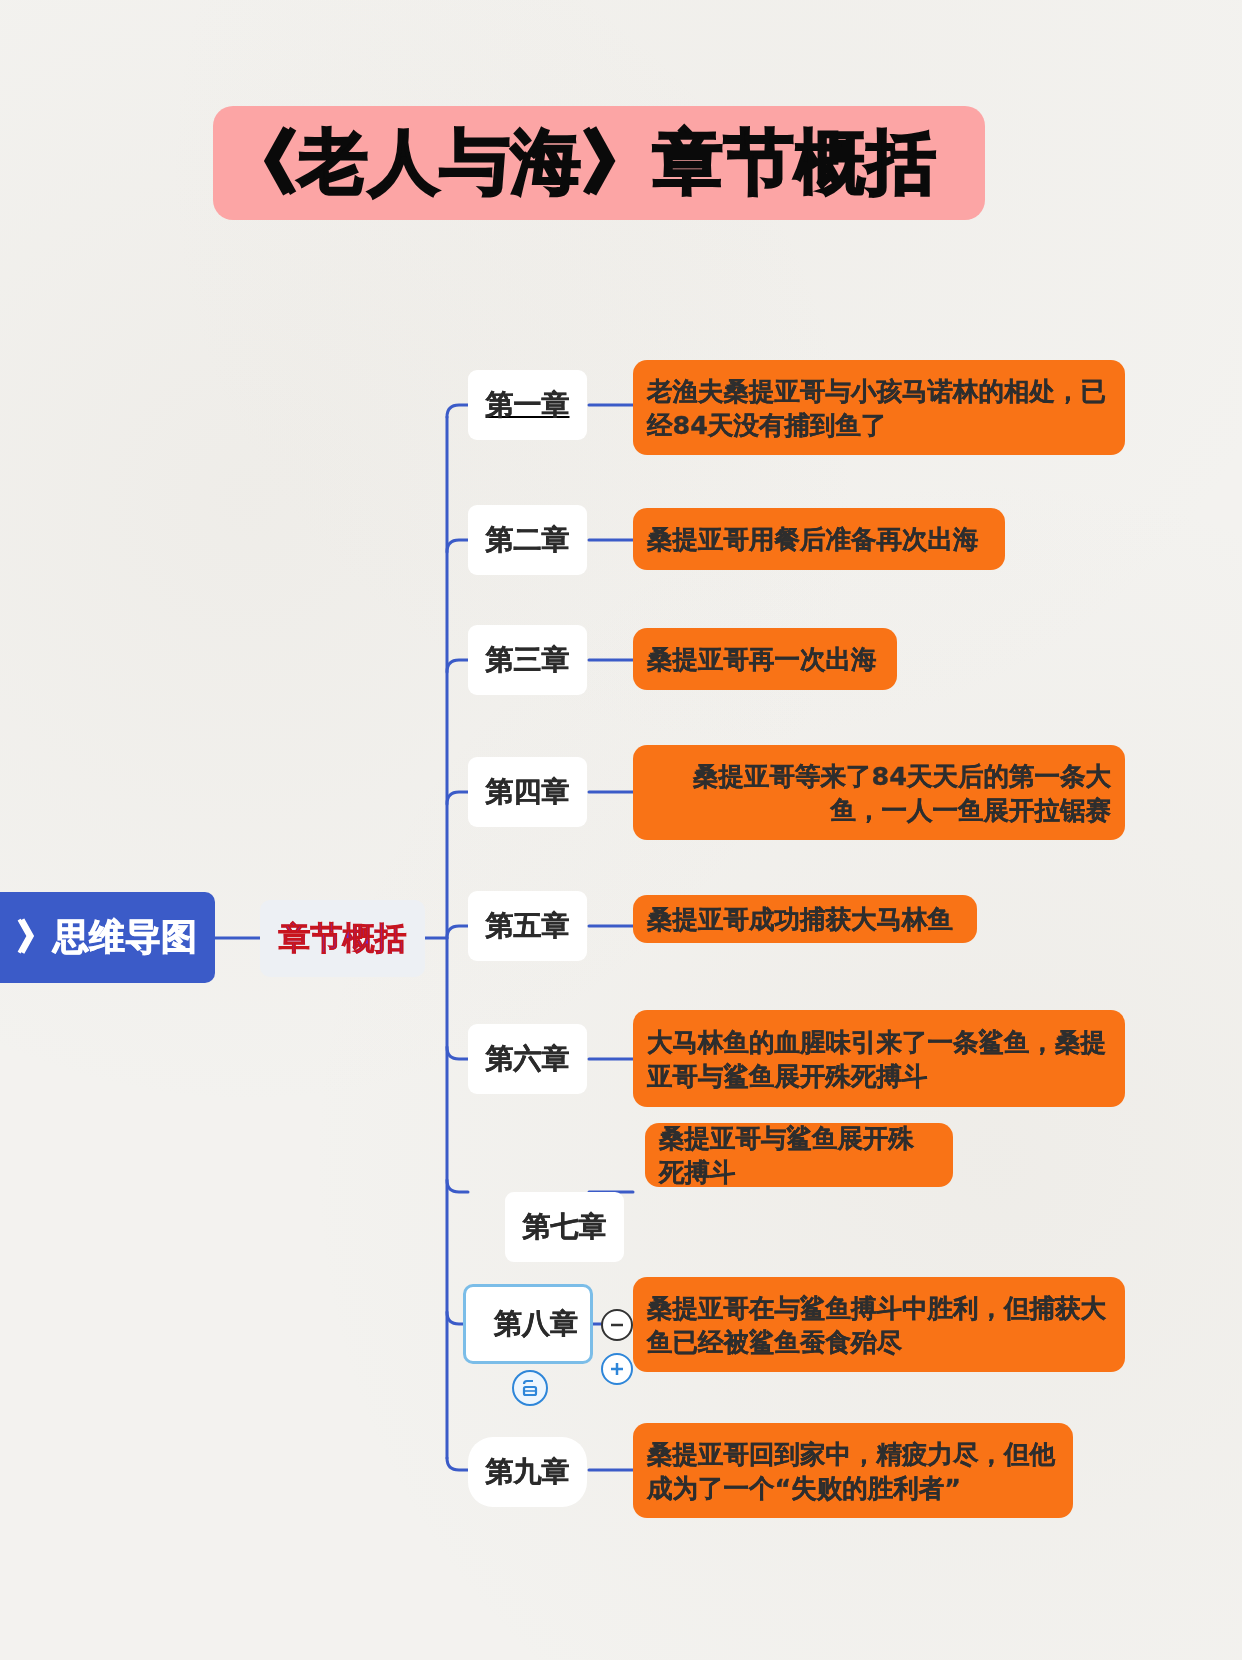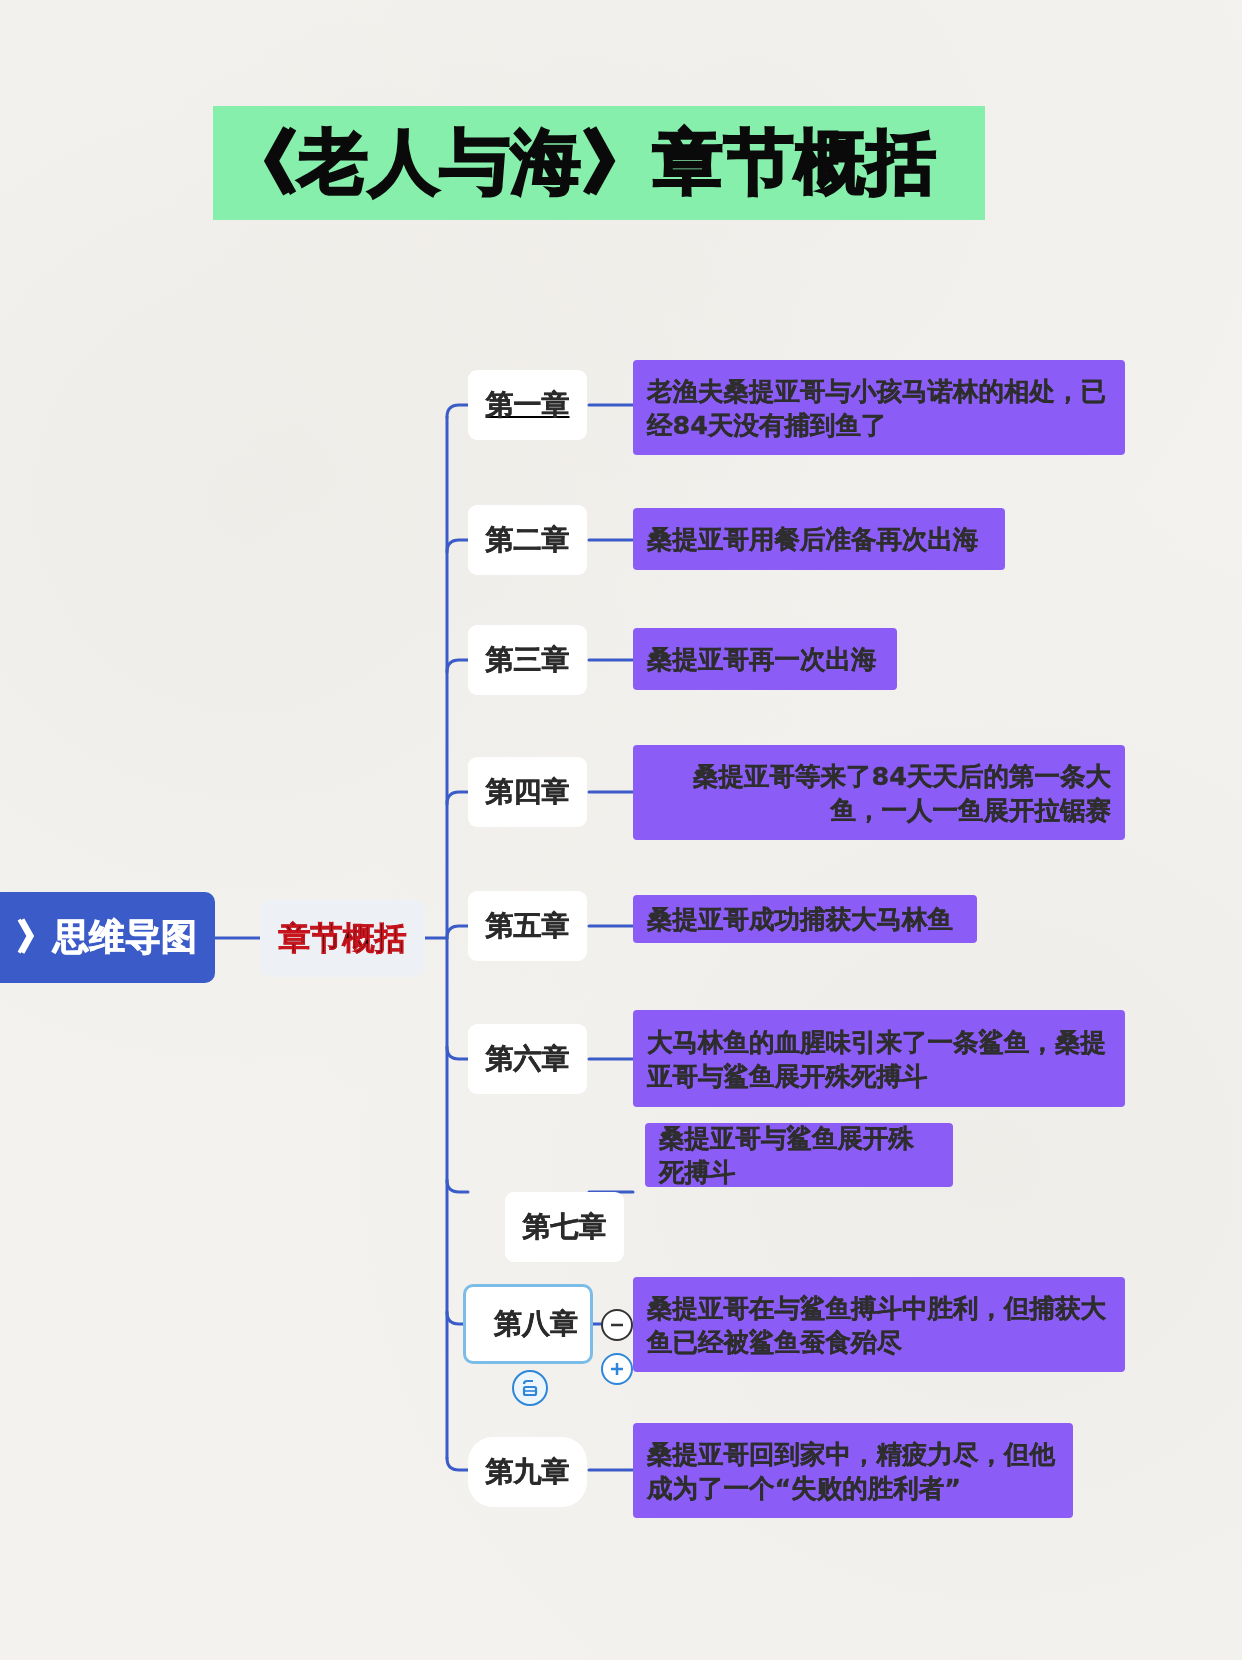--- a/index.html
+++ b/index.html
@@ -7,23 +7,23 @@
       width: 1242px; height: 1660px; position: relative; overflow: hidden;
       background: #f3f2ef;
       background-image:
         radial-gradient(circle at 20% 30%, rgba(200,190,175,0.10) 0, transparent 40%),
         radial-gradient(circle at 80% 70%, rgba(200,190,175,0.10) 0, transparent 45%),
         radial-gradient(circle at 60% 10%, rgba(210,200,185,0.08) 0, transparent 35%);
       font-family: "DejaVu Sans", "Liberation Sans", sans-serif;
     }
     .title-bar {
       position: absolute; left: 213px; top: 106px; width: 772px; height: 114px;
-      background: #86efac;
+      background: #fca5a5;
       display: flex; align-items: center; justify-content: flex-start;
-      box-sizing: border-box; padding-left: 14px;
+      box-sizing: border-box; padding-left: 14px; border-radius: 20px;
     }
     .title-text {
       font-size: 70px; font-weight: 900; color: #0a0a0a; letter-spacing: 1px;
       white-space: nowrap;
       -webkit-text-stroke: 2.5px #0a0a0a;
       font-family: "DejaVu Sans", sans-serif;
     }
     svg.lines { position: absolute; left: 0; top: 0; width: 1242px; height: 1660px; pointer-events: none; }
     .root-node {
       position: absolute; left: -10px; top: 892px; width: 225px; height: 91px;
@@ -34,40 +34,40 @@
     .root-text {
       color: #fff; font-size: 36px; font-weight: 900; white-space: nowrap;
       -webkit-text-stroke: 1px #fff;
     }
     .hub-node {
       position: absolute; left: 260px; top: 900px; width: 165px; height: 77px;
       background: #edf0f4; border-radius: 10px;
       display: flex; align-items: center; justify-content: center;
     }
     .hub-text {
-      color: #000000; font-size: 32px; font-weight: 900; white-space: nowrap;
+      color: #6d28d9; font-size: 32px; font-weight: 900; white-space: nowrap;
       -webkit-text-stroke: 0.8px #c8141c;
     }
     .chap-node {
       position: absolute; left: 468px; width: 119px; height: 70px;
       background: #ffffff; border-radius: 9px;
       display: flex; align-items: center; justify-content: center;
       box-sizing: border-box;
     }
     .chap-node.selected {
       left: 463px; width: 130px; height: 80px;
       border: 3px solid #7bbde8; border-radius: 10px;
     }
     .chap-text {
       font-size: 28px; font-weight: bold; color: #2b2b2b; white-space: nowrap;
       -webkit-text-stroke: 0.4px #2b2b2b;
     }
     .desc-node {
       position: absolute; left: 633px;
-      background: #8b5cf6; border-radius: 4px;
+      background: #f97316; border-radius: 14px;
       box-sizing: border-box; padding: 0 14px;
       display: flex; align-items: center;
     }
     .desc-text {
       font-size: 25.5px; font-weight: bold; color: #2e2e2e; line-height: 34px;
       -webkit-text-stroke: 0.3px #2e2e2e;
     }
     .ctrl-icon {
       position: absolute; box-sizing: border-box; border-radius: 50%;
       display: flex; align-items: center; justify-content: center;

